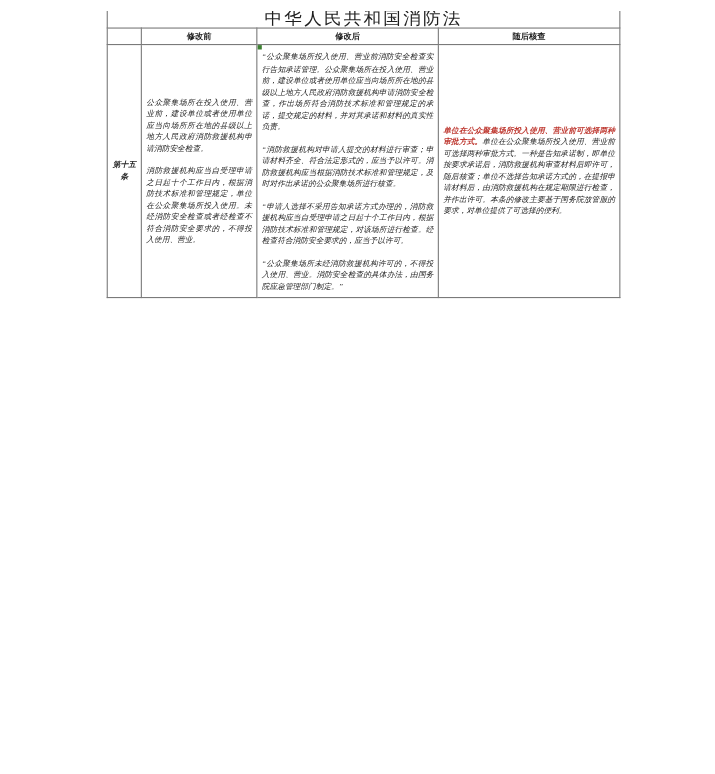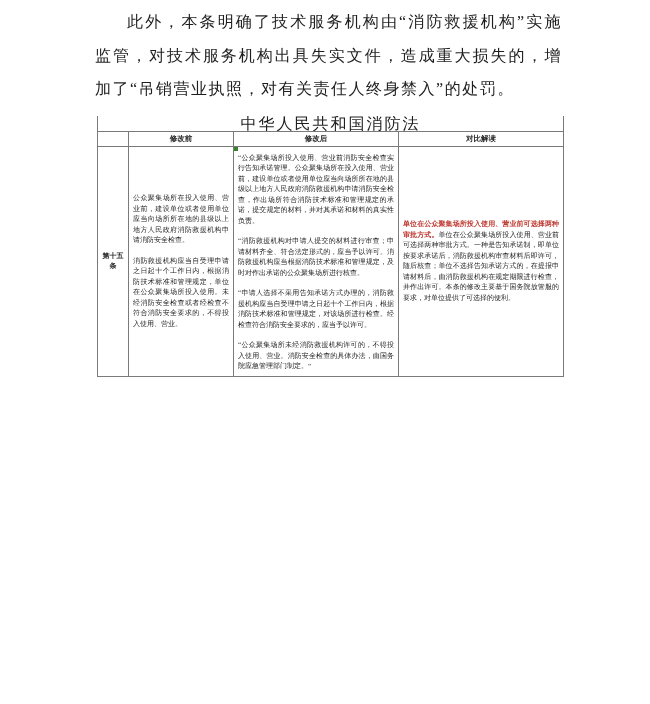--- a/index.html
+++ b/index.html
@@ -33,58 +33,57 @@
     text-align:center;font-size:16px;letter-spacing:2px;
     height:15px;line-height:15px;padding:0;
   }
   .tbl .hdr td{
     height:14px;line-height:14px;padding:0;
     text-align:center;font-weight:bold;font-size:7.5px;
   }
   .tbl .body-row{height:220px;}
   .tbl .body-row td{
     font-size:7px;line-height:10.5px;
-    padding:4px 4px;vertical-align:middle;
+    padding:4px 4px;vertical-align:middle;font-style:italic;
   }
   .tbl .body-row td p{margin:0 0 10px 0;text-align:justify;}
   .tbl .body-row td p:last-child{margin-bottom:0;}
   .cell-article{text-align:center;font-weight:bold;font-size:7.5px;letter-spacing:0;}
   .cell-after{vertical-align:top !important;position:relative;padding-top:6px !important;}
   .marker{
     position:absolute;top:0;left:0;width:4px;height:4px;
     background:var(--green);
   }
   .hl{color:var(--red);font-weight:bold;margin-top:32px;}
 </style>
 </head>
 <body>
 
 <div class="doc">
 
 
-  <p class="para indent">此外，本条明确了技术服务机构由“消防救援机构”实施监管，对技术服务机构出具失实文件，造成重大损失的，增加了“吊销营业执照，对有关责任人终身禁入”的处罚。</p>
 
 
 
   <table class="tbl">
     <colgroup>
       <col style="width:31px">
       <col style="width:105px">
       <col style="width:165px">
       <col style="width:165px">
     </colgroup>
     <tbody>
       <tr>
         <td class="title-cell" colspan="4">中华人民共和国消防法</td>
       </tr>
       <tr class="hdr">
         <td></td>
         <td>修改前</td>
         <td>修改后</td>
-        <td>对比解读</td>
+        <td>随后核查</td>
       </tr>
       <tr class="body-row">
         <td class="cell-article">第十五条</td>
         <td class="cell-before">
           <p>公众聚集场所在投入使用、营业前，建设单位或者使用单位应当向场所所在地的县级以上地方人民政府消防救援机构申请消防安全检查。</p>
           <p>消防救援机构应当自受理申请之日起十个工作日内，根据消防技术标准和管理规定，单位在公众聚集场所投入使用。未经消防安全检查或者经检查不符合消防安全要求的，不得投入使用、营业。</p>
         </td>
         <td class="cell-after">
           <span class="marker"></span>
           <p>“公众聚集场所投入使用、营业前消防安全检查实行告知承诺管理。公众聚集场所在投入使用、营业前，建设单位或者使用单位应当向场所所在地的县级以上地方人民政府消防救援机构申请消防安全检查，作出场所符合消防技术标准和管理规定的承诺，提交规定的材料，并对其承诺和材料的真实性负责。</p>

